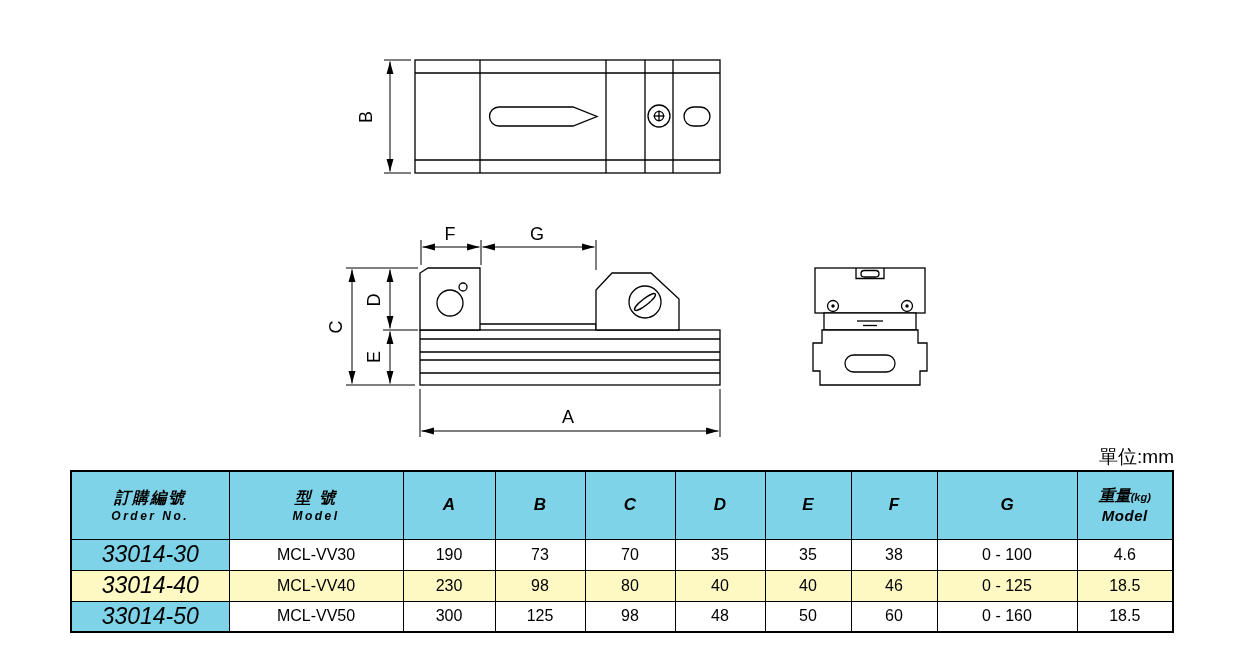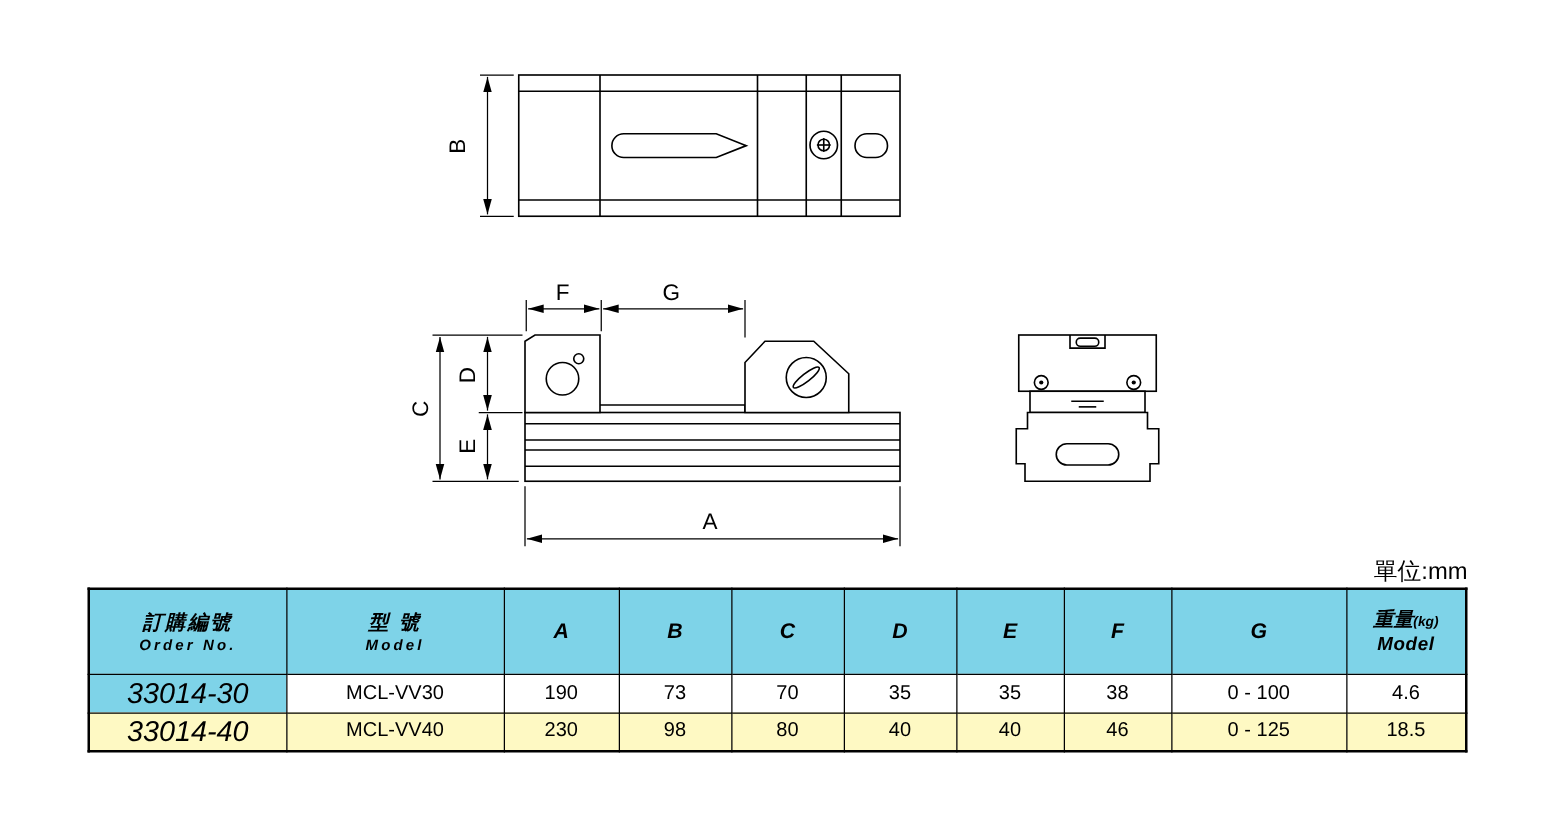--- a/index.html
+++ b/index.html
@@ -182,14 +182,26 @@
       <td class="model">MCL-VV40</td>
       <td class="val">230</td>
       <td class="val">98</td>
       <td class="val">80</td>
       <td class="val">40</td>
       <td class="val">40</td>
       <td class="val">46</td>
       <td class="val">0 - 125</td>
       <td class="val">18.5</td>
     </tr>
+    <tr>
+      <td class="order">33014-50</td>
+      <td class="model">MCL-VV50</td>
+      <td class="val">300</td>
+      <td class="val">125</td>
+      <td class="val">98</td>
+      <td class="val">48</td>
+      <td class="val">50</td>
+      <td class="val">60</td>
+      <td class="val">0 - 160</td>
+      <td class="val">18.5</td>
+    </tr>
   </tbody>
 </table>
 
 </body></html>

